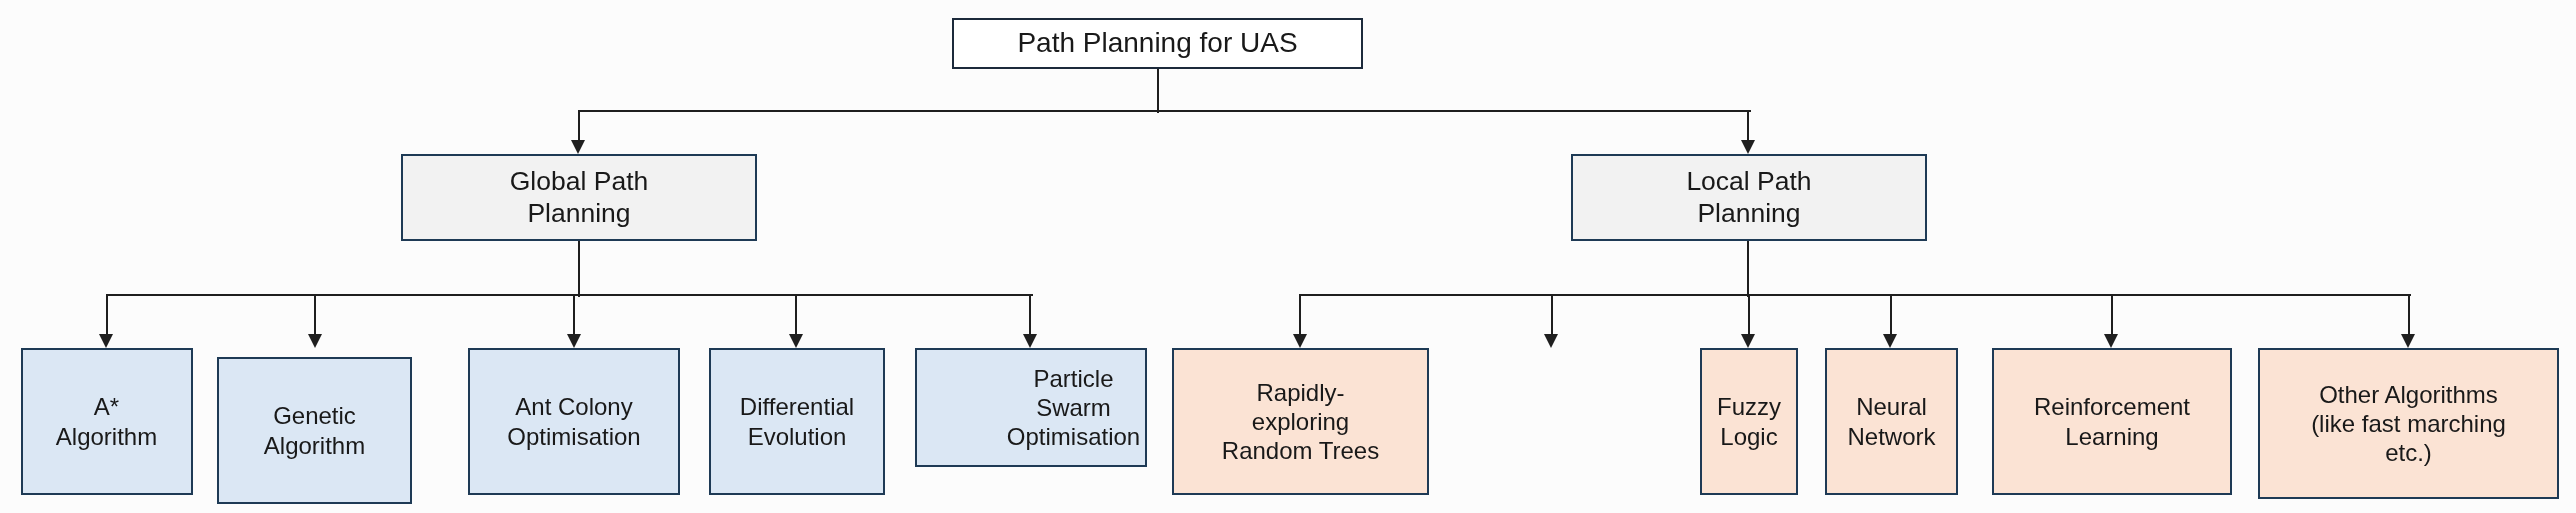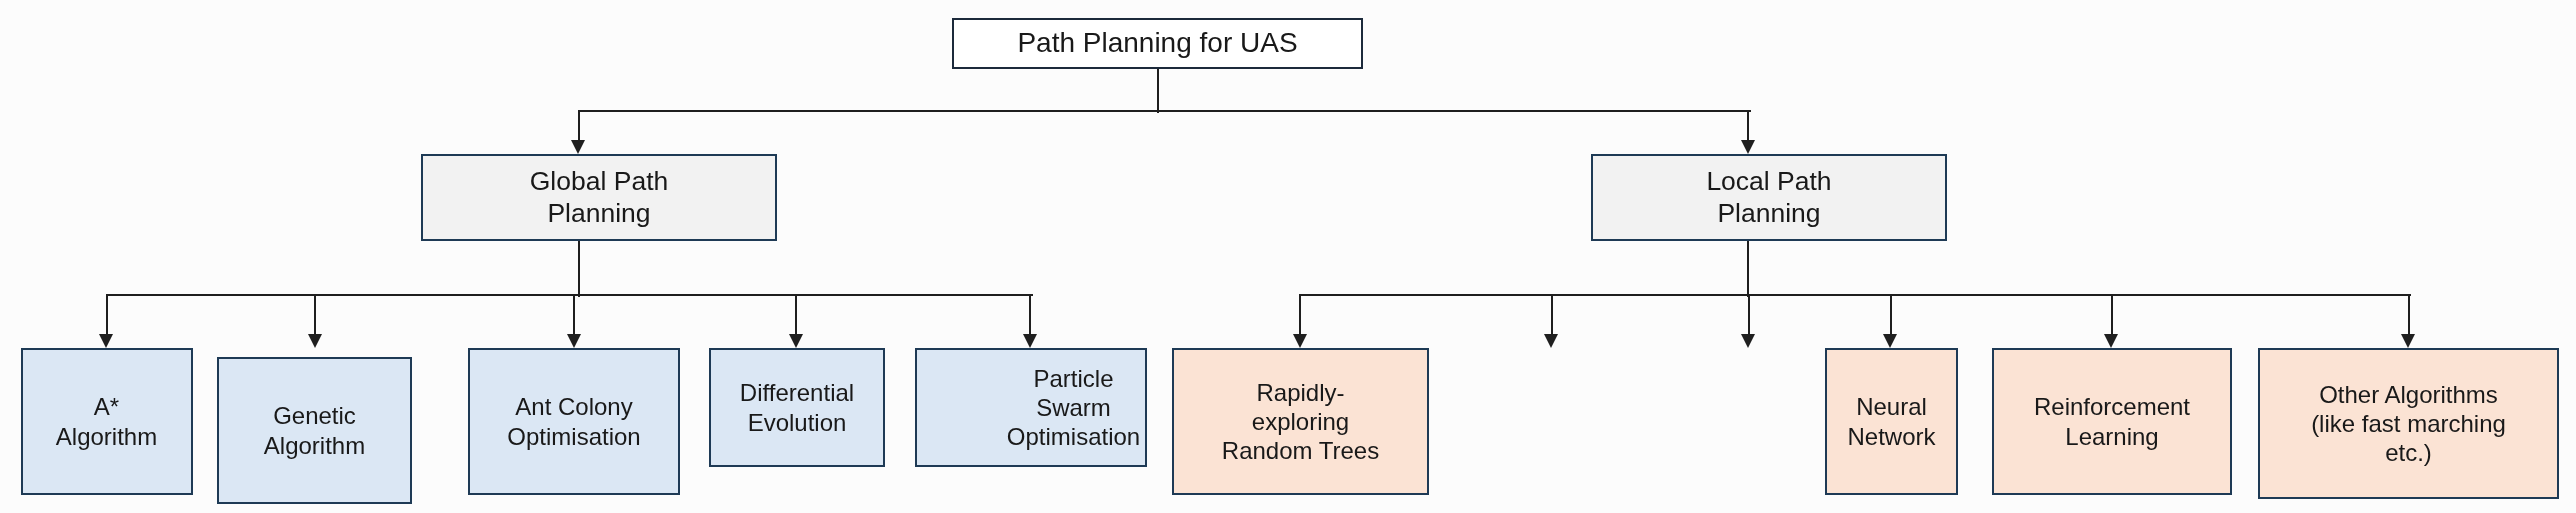--- a/index.html
+++ b/index.html
@@ -10,21 +10,21 @@
   #canvas{
     position:relative;width:2576px;height:513px;background:var(--bg);
     font-family:"Liberation Sans","DejaVu Sans",sans-serif;overflow:hidden;
   }
   .node{
     position:absolute;display:flex;align-items:center;justify-content:center;
     text-align:center;font-weight:normal;color:var(--text);
     white-space:pre-line;box-sizing:border-box;padding:0 4.8px;
   }
   .root{background:var(--rootfill);border:2.4px solid var(--rootborder);font-size:28px;line-height:1.1;}
-  .branch{background:var(--gray);border:2.4px solid var(--border);font-size:26.5px;line-height:1.18;margin-left:20px;}
+  .branch{background:var(--gray);border:2.4px solid var(--border);font-size:26.5px;line-height:1.18;}
   .leaf{border:2.4px solid var(--border);font-size:24px;line-height:1.22;}
   .blue{background:var(--blue);}
   .peach{background:var(--peach);}
   .hline,.vline{position:absolute;background:var(--line);}
   .arrow{
     position:absolute;width:0;height:0;
     border-left:7.8px solid transparent;border-right:7.8px solid transparent;
     border-top:14px solid var(--line);
   }
 </style>
@@ -103,38 +103,42 @@
   <div class="node leaf blue" style="left:217px;top:357px;width:195px;height:147px;">
     <span>Genetic
 Algorithm</span>
   </div>
 
   <div class="node leaf blue" style="left:468px;top:348px;width:212px;height:147px;">
     <span>Ant Colony
 Optimisation</span>
   </div>
 
-  <div class="node leaf blue" style="left:709px;top:348px;width:176px;height:119px;">
+  <div class="node leaf blue" style="left:709px;top:348px;width:176px;height:147px;">
     <span>Differential
 Evolution</span>
   </div>
 
   <div class="node leaf blue" style="left:915px;top:348px;width:232px;height:119px;justify-content:flex-end;">
     <span>Particle
 Swarm
 Optimisation</span>
   </div>
 
   <div class="node leaf peach" style="left:1172px;top:348px;width:257px;height:147px;">
     <span>Rapidly-
 exploring
 Random Trees</span>
   </div>
 
 
+  <div class="node leaf peach" style="left:1700px;top:348px;width:98px;height:147px;">
+    <span>Fuzzy
+Logic</span>
+  </div>
 
   <div class="node leaf peach" style="left:1825px;top:348px;width:133px;height:147px;">
     <span>Neural
 Network</span>
   </div>
 
   <div class="node leaf peach" style="left:1992px;top:348px;width:240px;height:147px;">
     <span>Reinforcement
 Learning</span>
   </div>

